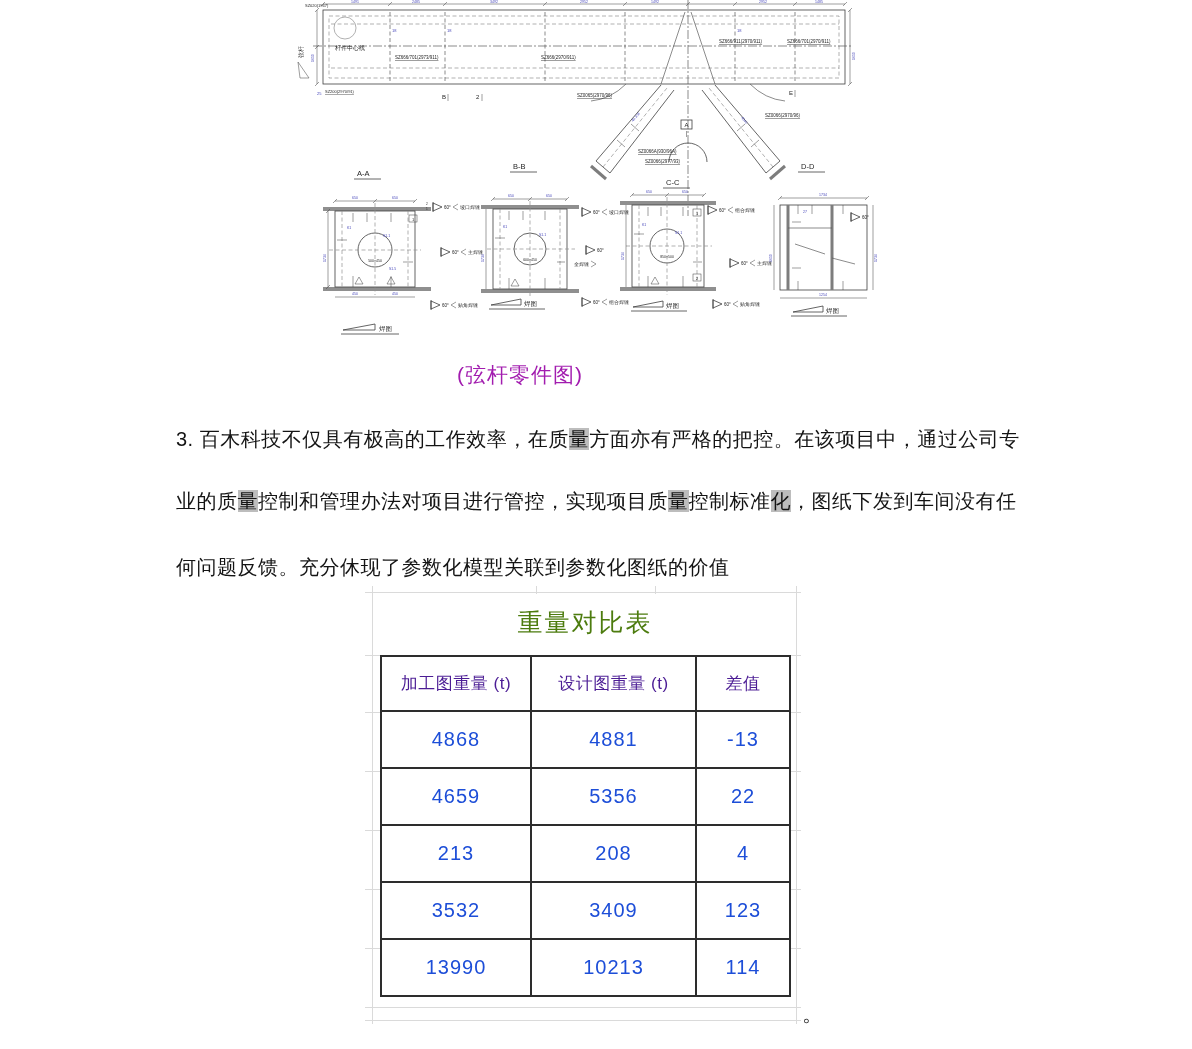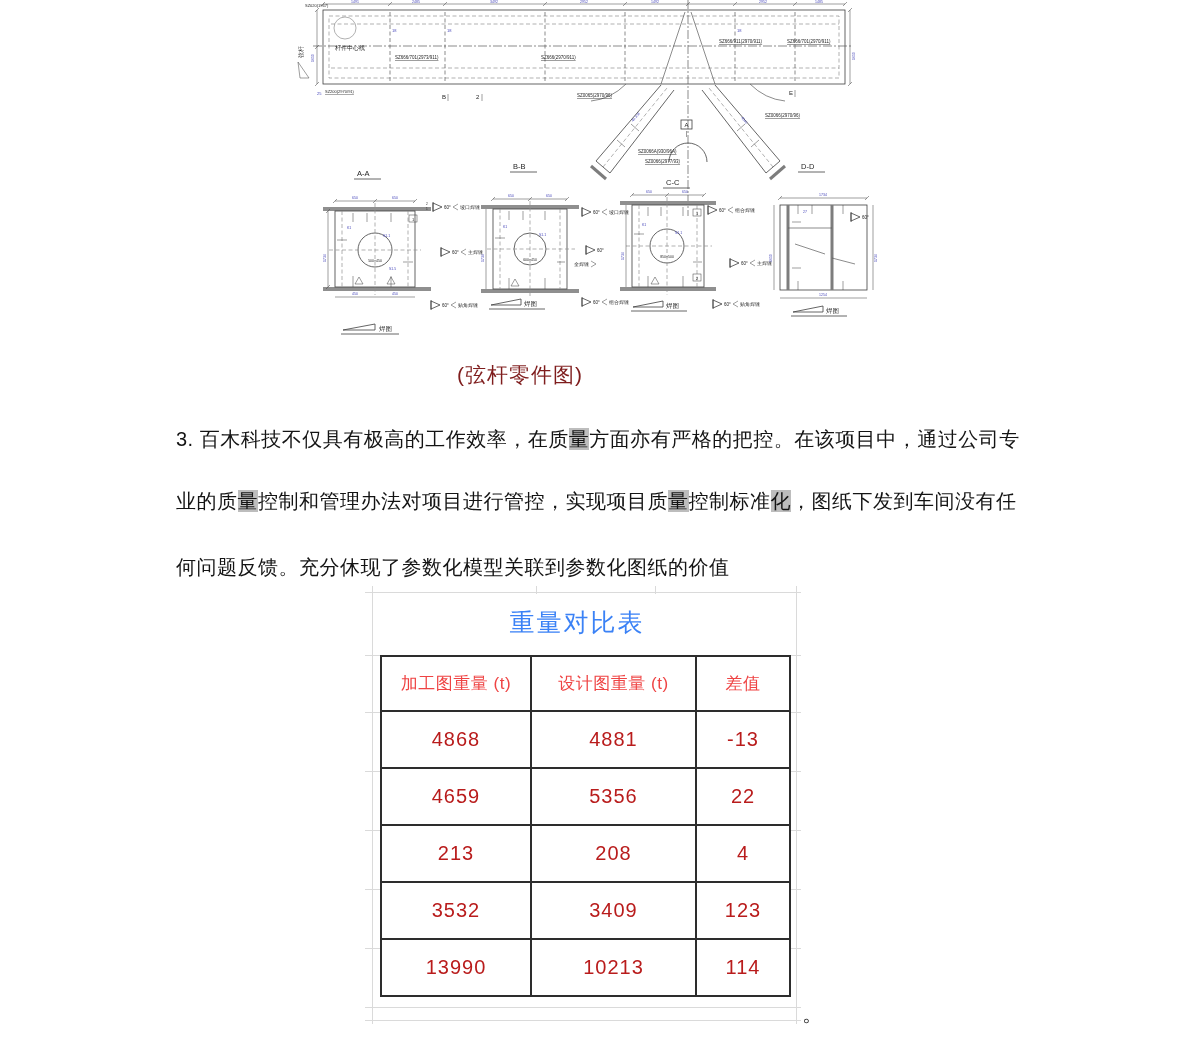--- a/index.html
+++ b/index.html
@@ -20,38 +20,38 @@
   .plate{fill:#8f8f8f;stroke:none}
   .t3{font-size:3.2px}.t35{font-size:3.5px}.t4{font-size:4px}.t45{font-size:4.5px}
   .t5{font-size:5px}.t6{font-size:6px}.t65{font-size:6.5px}.t75{font-size:7.5px}
   .blue{fill:#4848bb}
   .ul{text-decoration:underline}
   .mid{text-anchor:middle}
   .end{text-anchor:end}
 
   
   .caption{position:absolute;left:0;top:361px;width:1040px;text-align:center;
-           font-size:21px;color:#7f1d1d;letter-spacing:1px;}
+           font-size:21px;color:#a21caf;letter-spacing:1px;}
   .para{position:absolute;left:176px;top:418px;width:845px;height:170px;
         font-size:20px;color:#141414;letter-spacing:.5px;}
   .pline{position:absolute;left:0;white-space:nowrap;}
   .pl0{top:8px}.pl1{top:70px}.pl2{top:136px}
   .hl{background:#bdbdbd;}
 
   
   .xl{position:absolute;left:365px;top:586px;width:436px;height:438px;background:#fff;}
   .gl{position:absolute;background:#dadada;}
-  .xl-title{position:absolute;left:0;top:20px;width:424px;text-align:center;
-            font-size:25px;color:#3b82f6;letter-spacing:2px;font-weight:500;}
+  .xl-title{position:absolute;left:8px;top:20px;width:424px;text-align:center;
+            font-size:25px;color:#4d7c0f;letter-spacing:2px;font-weight:500;}
   .wtable{position:absolute;left:15px;top:69px;border-collapse:collapse;
           table-layout:fixed;background:#fff;}
-  .wtable th,.wtable td{border:2px solid #2d2d2d;text-align:center;color:#ef4444;
+  .wtable th,.wtable td{border:2px solid #2d2d2d;text-align:center;color:#4c1d95;
           font-weight:normal;padding:0;}
   .wtable th{font-size:17px;height:53px;letter-spacing:.5px;}
-  .wtable td{font-size:20px;height:55px;letter-spacing:1px;color:#b91c1c;}
+  .wtable td{font-size:20px;height:55px;letter-spacing:1px;color:#1d4ed8;}
   .period{position:absolute;left:802px;top:1000px;font-size:21px;color:#101010;}
 </style>
 </head>
 <body>
 
 <div class="page">
 
   <svg class="drawing" viewBox="0 0 585 350" xmlns="http://www.w3.org/2000/svg">
 
     <g>

